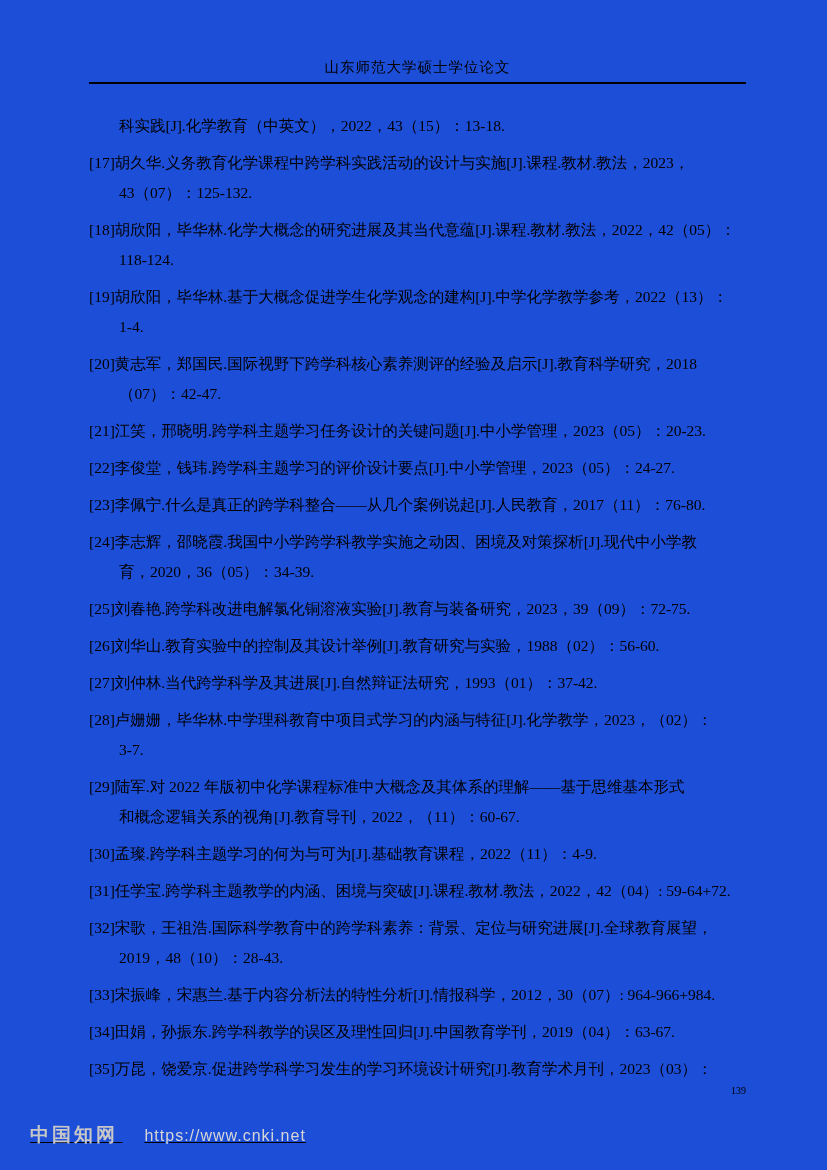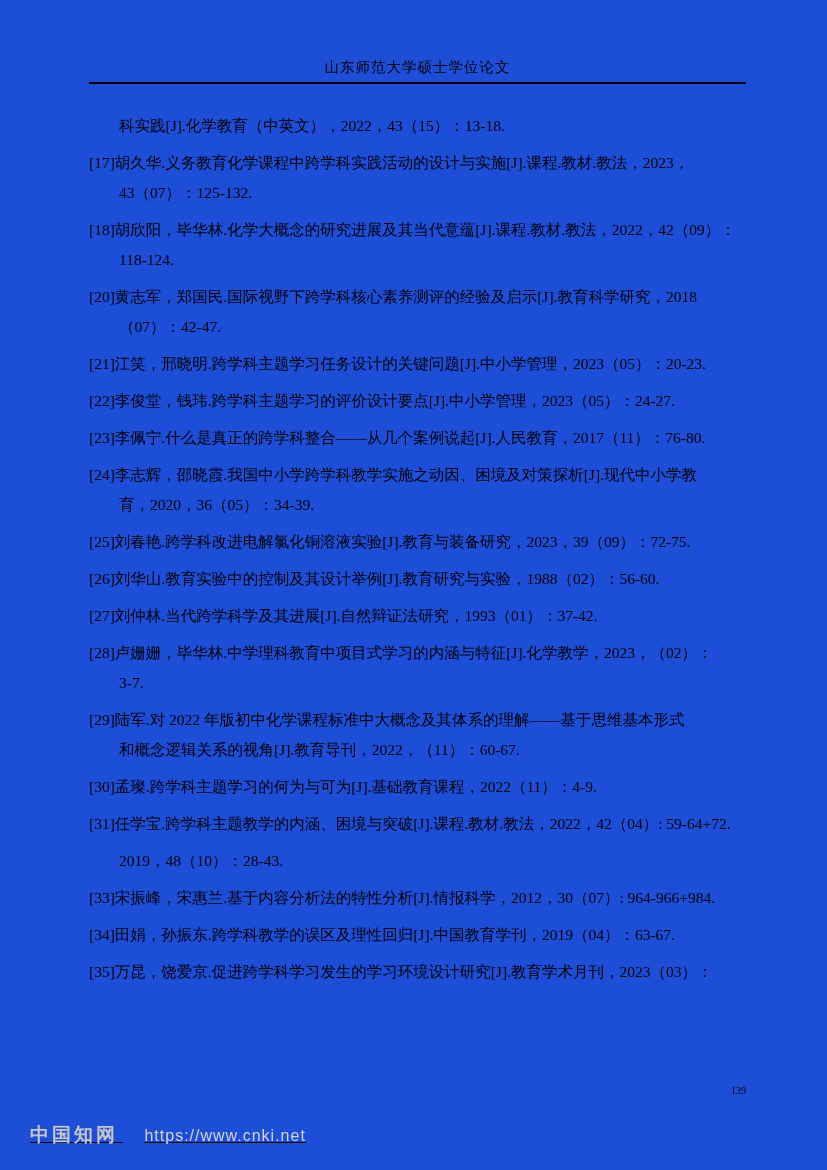--- a/index.html
+++ b/index.html
@@ -81,24 +81,28 @@
     <div class="entry">
       <div class="ref-line cont">科实践[J].化学教育（中英文），2022，43（15）：13-18.</div>
     </div>
 
     <div class="entry">
       <div class="ref-line">[17]胡久华.义务教育化学课程中跨学科实践活动的设计与实施[J].课程.教材.教法，2023，</div>
       <div class="ref-line cont">43（07）：125-132.</div>
     </div>
 
     <div class="entry">
-      <div class="ref-line">[18]胡欣阳，毕华林.化学大概念的研究进展及其当代意蕴[J].课程.教材.教法，2022，42（09）：</div>
+      <div class="ref-line">[18]胡欣阳，毕华林.化学大概念的研究进展及其当代意蕴[J].课程.教材.教法，2022，42（05）：</div>
       <div class="ref-line cont">118-124.</div>
     </div>
 
+    <div class="entry">
+      <div class="ref-line">[19]胡欣阳，毕华林.基于大概念促进学生化学观念的建构[J].中学化学教学参考，2022（13）：</div>
+      <div class="ref-line cont">1-4.</div>
+    </div>
 
     <div class="entry">
       <div class="ref-line">[20]黄志军，郑国民.国际视野下跨学科核心素养测评的经验及启示[J].教育科学研究，2018</div>
       <div class="ref-line cont">（07）：42-47.</div>
     </div>
 
     <div class="entry">
       <div class="ref-line">[21]江笑，邢晓明.跨学科主题学习任务设计的关键问题[J].中小学管理，2023（05）：20-23.</div>
     </div>
 
@@ -139,20 +143,21 @@
 
     <div class="entry">
       <div class="ref-line">[30]孟璨.跨学科主题学习的何为与可为[J].基础教育课程，2022（11）：4-9.</div>
     </div>
 
     <div class="entry">
       <div class="ref-line">[31]任学宝.跨学科主题教学的内涵、困境与突破[J].课程.教材.教法，2022，42（04）: 59-64+72.</div>
     </div>
 
     <div class="entry">
+      <div class="ref-line">[32]宋歌，王祖浩.国际科学教育中的跨学科素养：背景、定位与研究进展[J].全球教育展望，</div>
       <div class="ref-line cont">2019，48（10）：28-43.</div>
     </div>
 
     <div class="entry">
       <div class="ref-line">[33]宋振峰，宋惠兰.基于内容分析法的特性分析[J].情报科学，2012，30（07）: 964-966+984.</div>
     </div>
 
     <div class="entry">
       <div class="ref-line">[34]田娟，孙振东.跨学科教学的误区及理性回归[J].中国教育学刊，2019（04）：63-67.</div>
     </div>

